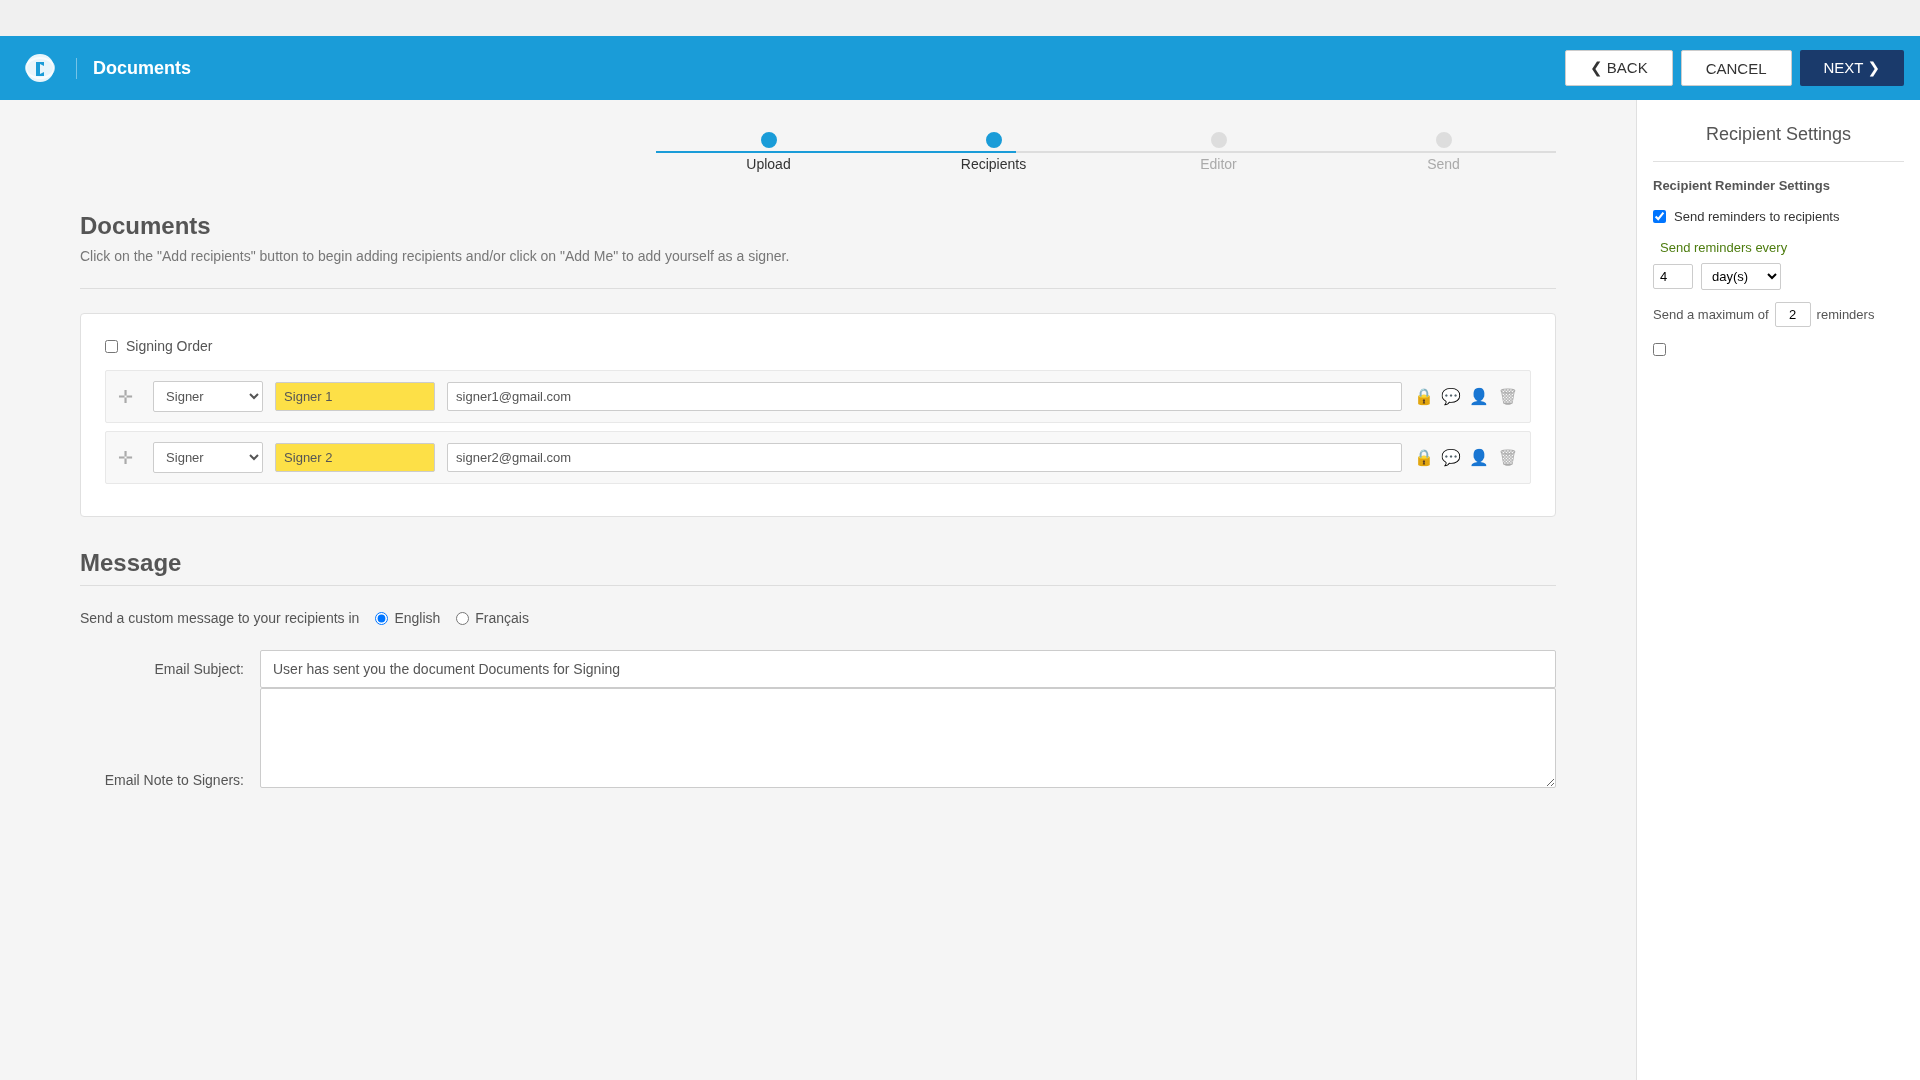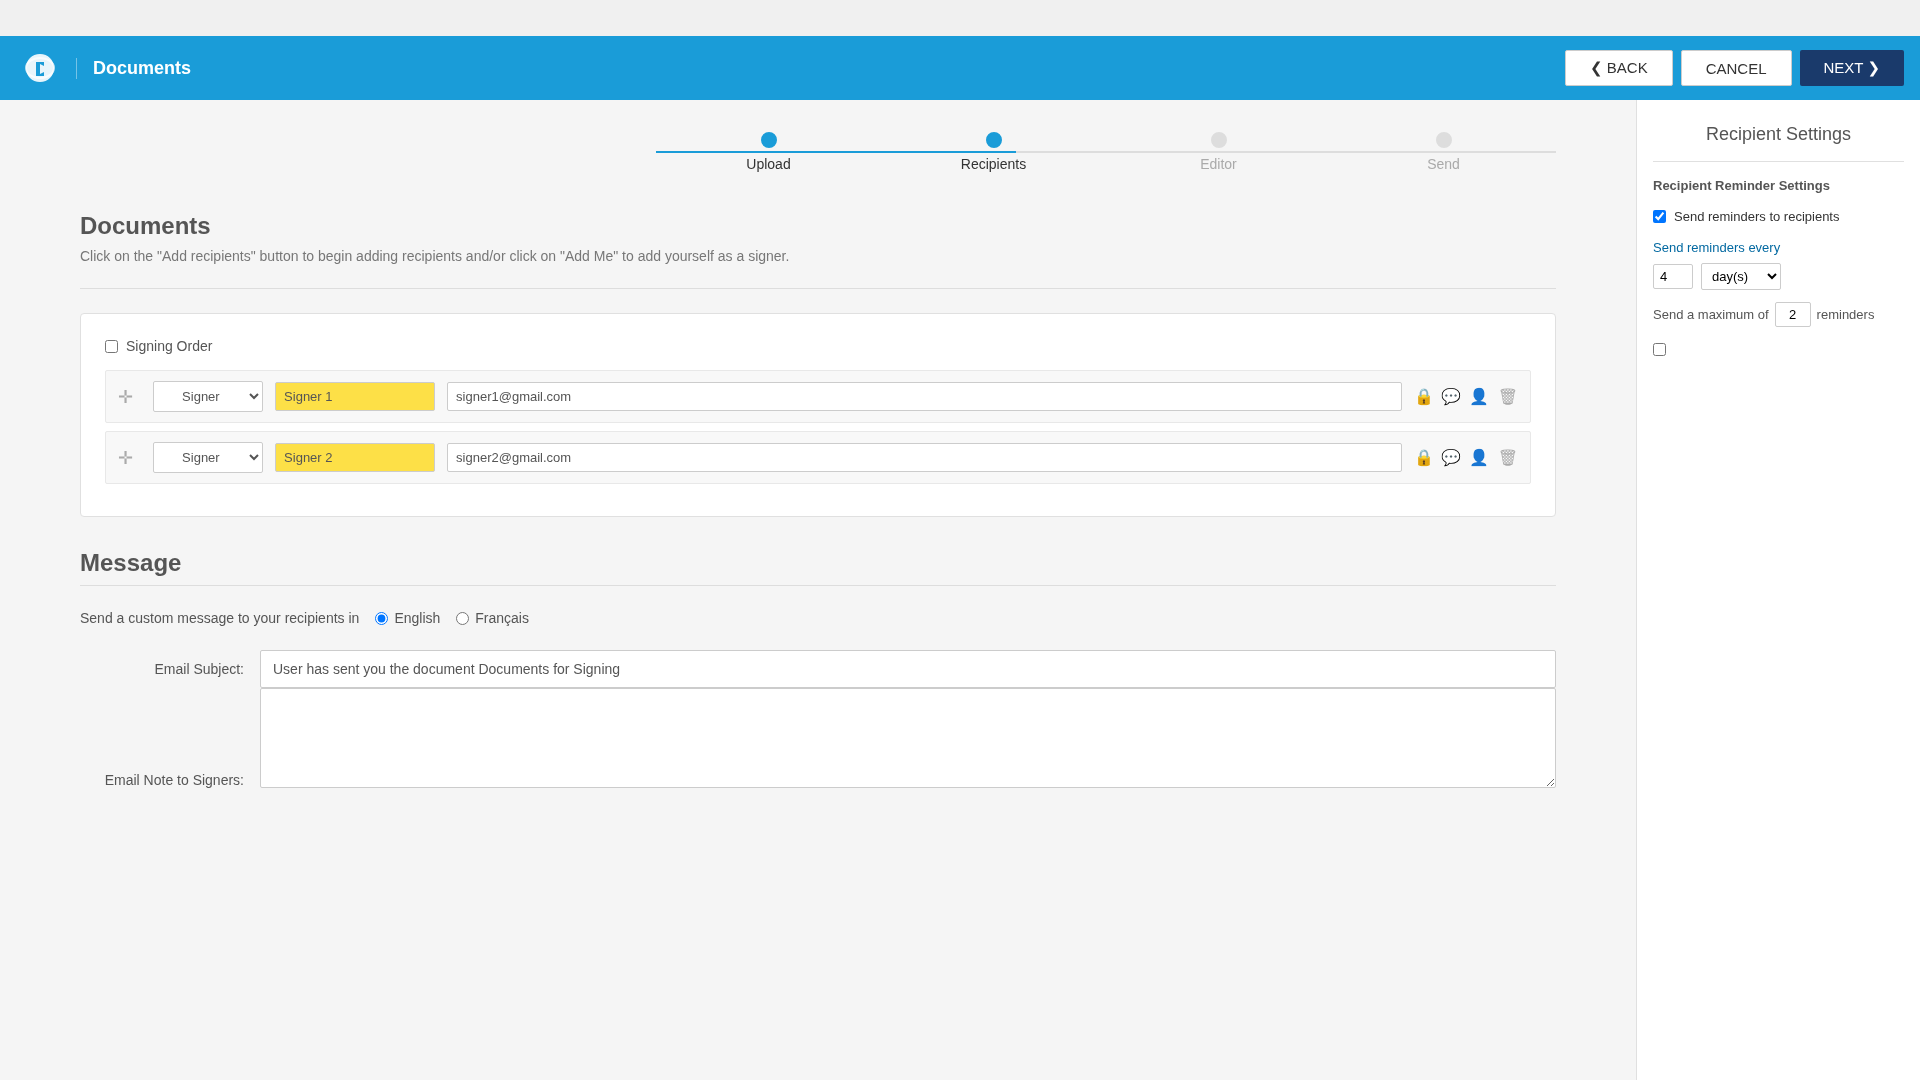--- a/index.html
+++ b/index.html
@@ -178,21 +178,21 @@
     }
     .drag-handle {
       color: #aaa;
       font-size: 18px;
       cursor: move;
       margin-right: 8px;
     }
     .signer-select {
       border: 1px solid #ccc;
       border-radius: 2px;
-      padding: 6px 24px;
+      padding: 6px 8px;
       font-size: 13px;
       color: #555;
       background: white;
       width: 110px;
     }
     .signer-name-input {
       border: 1px solid #ccc;
       border-radius: 2px;
       padding: 6px 8px;
       font-size: 13px;
@@ -335,22 +335,23 @@
     .reminder-checkbox-row {
       display: flex;
       align-items: center;
       gap: 8px;
       margin-bottom: 16px;
       font-size: 13px;
       color: #333;
     }
     .send-every-row {
       font-size: 13px;
-      color: #0369a1;
+      color: #4d7c0f;
       margin-bottom: 8px;
+      margin-left: 7px;
     }
     .send-every-inputs {
       display: flex;
       align-items: center;
       gap: 8px;
       margin-bottom: 12px;
     }
     .send-every-num {
       width: 40px;
       border: 1px solid #ccc;

